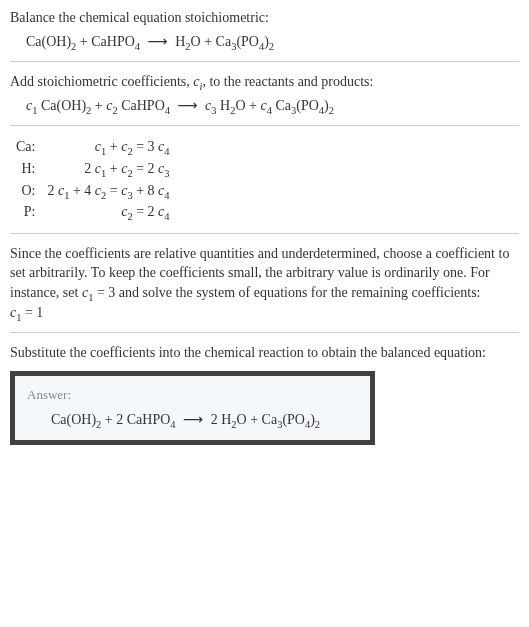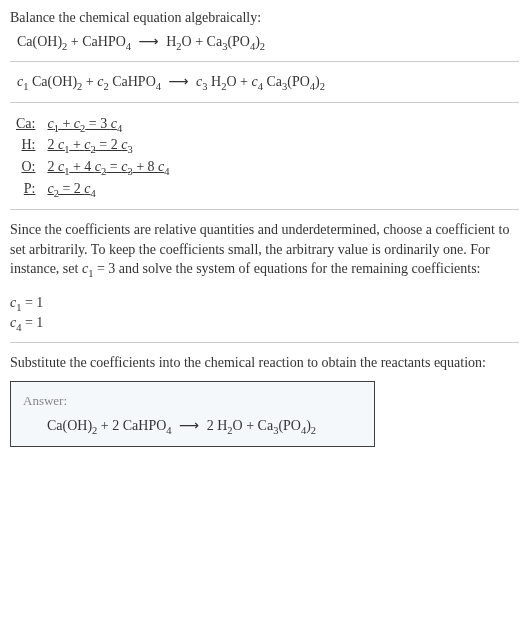--- a/index.html
+++ b/index.html
@@ -18,81 +18,84 @@
     }
     .section {
       margin-bottom: 8px;
     }
     hr {
       border: none;
       border-top: 1px solid #ccc;
       margin: 10px 0;
     }
     .equation {
-      margin: 4px 7px;
+      margin: 4px 16px;
     }
     .sub {
       font-size: 0.75em;
       vertical-align: sub;
       line-height: 0;
     }
     .italic {
       font-style: italic;
     }
     .arrow {
       margin: 0 4px;
     }
     .atom-table {
       border-collapse: collapse;
       margin-top: 2px;
-      text-decoration: underline;
     }
     .atom-table td {
       padding: 1px 6px;
       vertical-align: baseline;
+      text-align: right;
     }
     .atom-table td:first-child {
       text-align: right;
     }
     .coeff-list {
-      margin-top: 14px;
+      margin-top: 0;
     }
     .answer-box {
       background: #f5f8fb;
-      border: 1px solid #404040;
+      border: 5px solid #404040;
       padding: 10px 12px;
       display: inline-block;
       min-width: 365px;
     }
     .answer-label {
       color: #888;
       font-size: 13px;
       margin-bottom: 6px;
     }
     .answer-eq {
       padding-left: 24px;
     }
   </style>
 </head>
 <body>
 
 
 
 <div class="section">
-  <div>Balance the chemical equation algebraically:</div>
+  <div>Balance the chemical equation stoichiometric:</div>
   <div class="equation">
     <span>Ca(OH)</span><span class="sub">2</span><span> + </span><span>CaHPO</span><span class="sub">4</span>
     <span class="arrow">⟶</span>
     <span>H</span><span class="sub">2</span><span>O</span><span> + </span><span>Ca</span><span class="sub">3</span><span>(PO</span><span class="sub">4</span><span>)</span><span class="sub">2</span>
   </div>
 </div>
 
 <hr>
 
 <div class="section">
+  <div>
+    <span>Add stoichiometric coefficients, </span><span class="italic">c</span><span class="sub italic">i</span><span>, to the reactants and products:</span>
+  </div>
   <div class="equation">
     <span class="italic">c</span><span class="sub">1</span>
     <span>Ca(OH)</span><span class="sub">2</span><span> + </span><span class="italic">c</span><span class="sub">2</span>
     <span>CaHPO</span><span class="sub">4</span>
     <span class="arrow">⟶</span>
     <span class="italic">c</span><span class="sub">3</span>
     <span>H</span><span class="sub">2</span><span>O</span><span> + </span><span class="italic">c</span><span class="sub">4</span>
     <span>Ca</span><span class="sub">3</span><span>(PO</span><span class="sub">4</span><span>)</span><span class="sub">2</span>
   </div>
 </div>
@@ -123,28 +126,27 @@
 </div>
 
 <hr>
 
 <div class="section">
   <div>
     <span>Since the coefficients are relative quantities and underdetermined, choose a coefficient to set arbitrarily. To keep the coefficients small, the arbitrary value is ordinarily one. For instance, set </span><span class="italic">c</span><span class="sub">1</span><span> = 3 and solve the system of equations for the remaining coefficients:</span>
   </div>
   <div class="coeff-list">
     <div><span class="italic">c</span><span class="sub">1</span><span> = 1</span></div>
-    <div><span class="italic">c</span><span class="sub">4</span><span> = 1</span></div>
   </div>
 </div>
 
 <hr>
 
 <div class="section">
-  <div>Substitute the coefficients into the chemical reaction to obtain the reactants equation:</div>
+  <div>Substitute the coefficients into the chemical reaction to obtain the balanced equation:</div>
 </div>
 
 <div class="answer-box">
   <div class="answer-label">Answer:</div>
   <div class="answer-eq">
     <span>Ca(OH)</span><span class="sub">2</span><span> + 2 </span><span>CaHPO</span><span class="sub">4</span>
     <span class="arrow">⟶</span><span> 2 </span><span>H</span><span class="sub">2</span><span>O</span><span> + </span><span>Ca</span><span class="sub">3</span><span>(PO</span><span class="sub">4</span><span>)</span><span class="sub">2</span>
   </div>
 </div>
 

